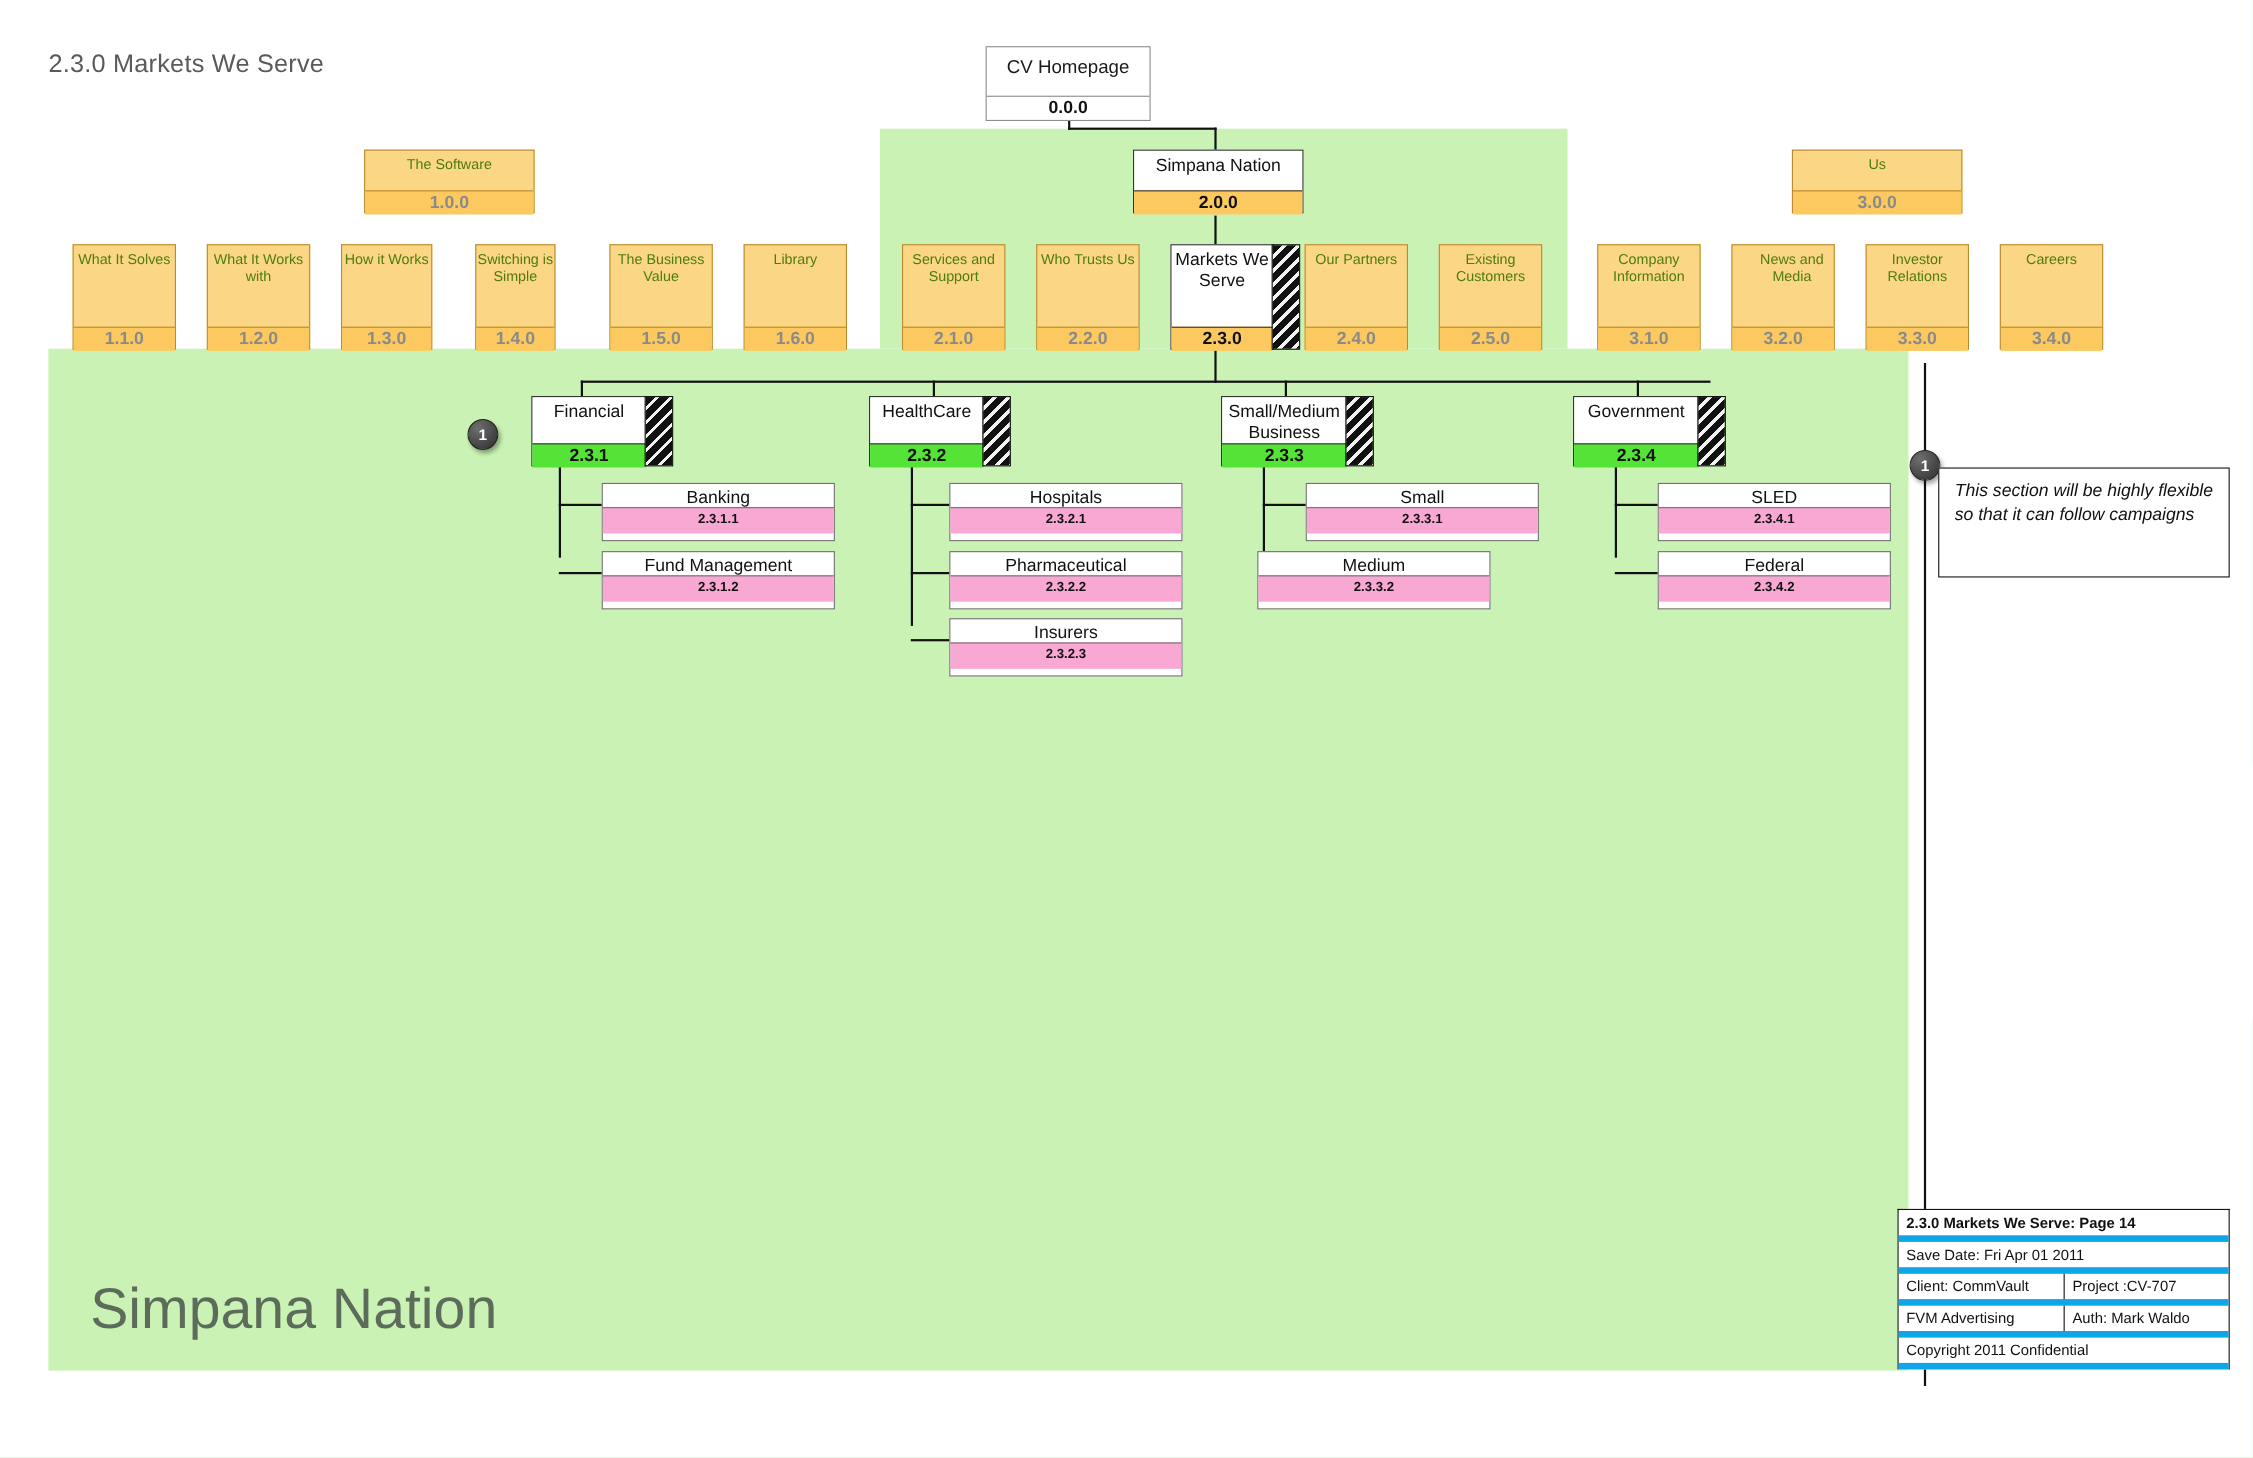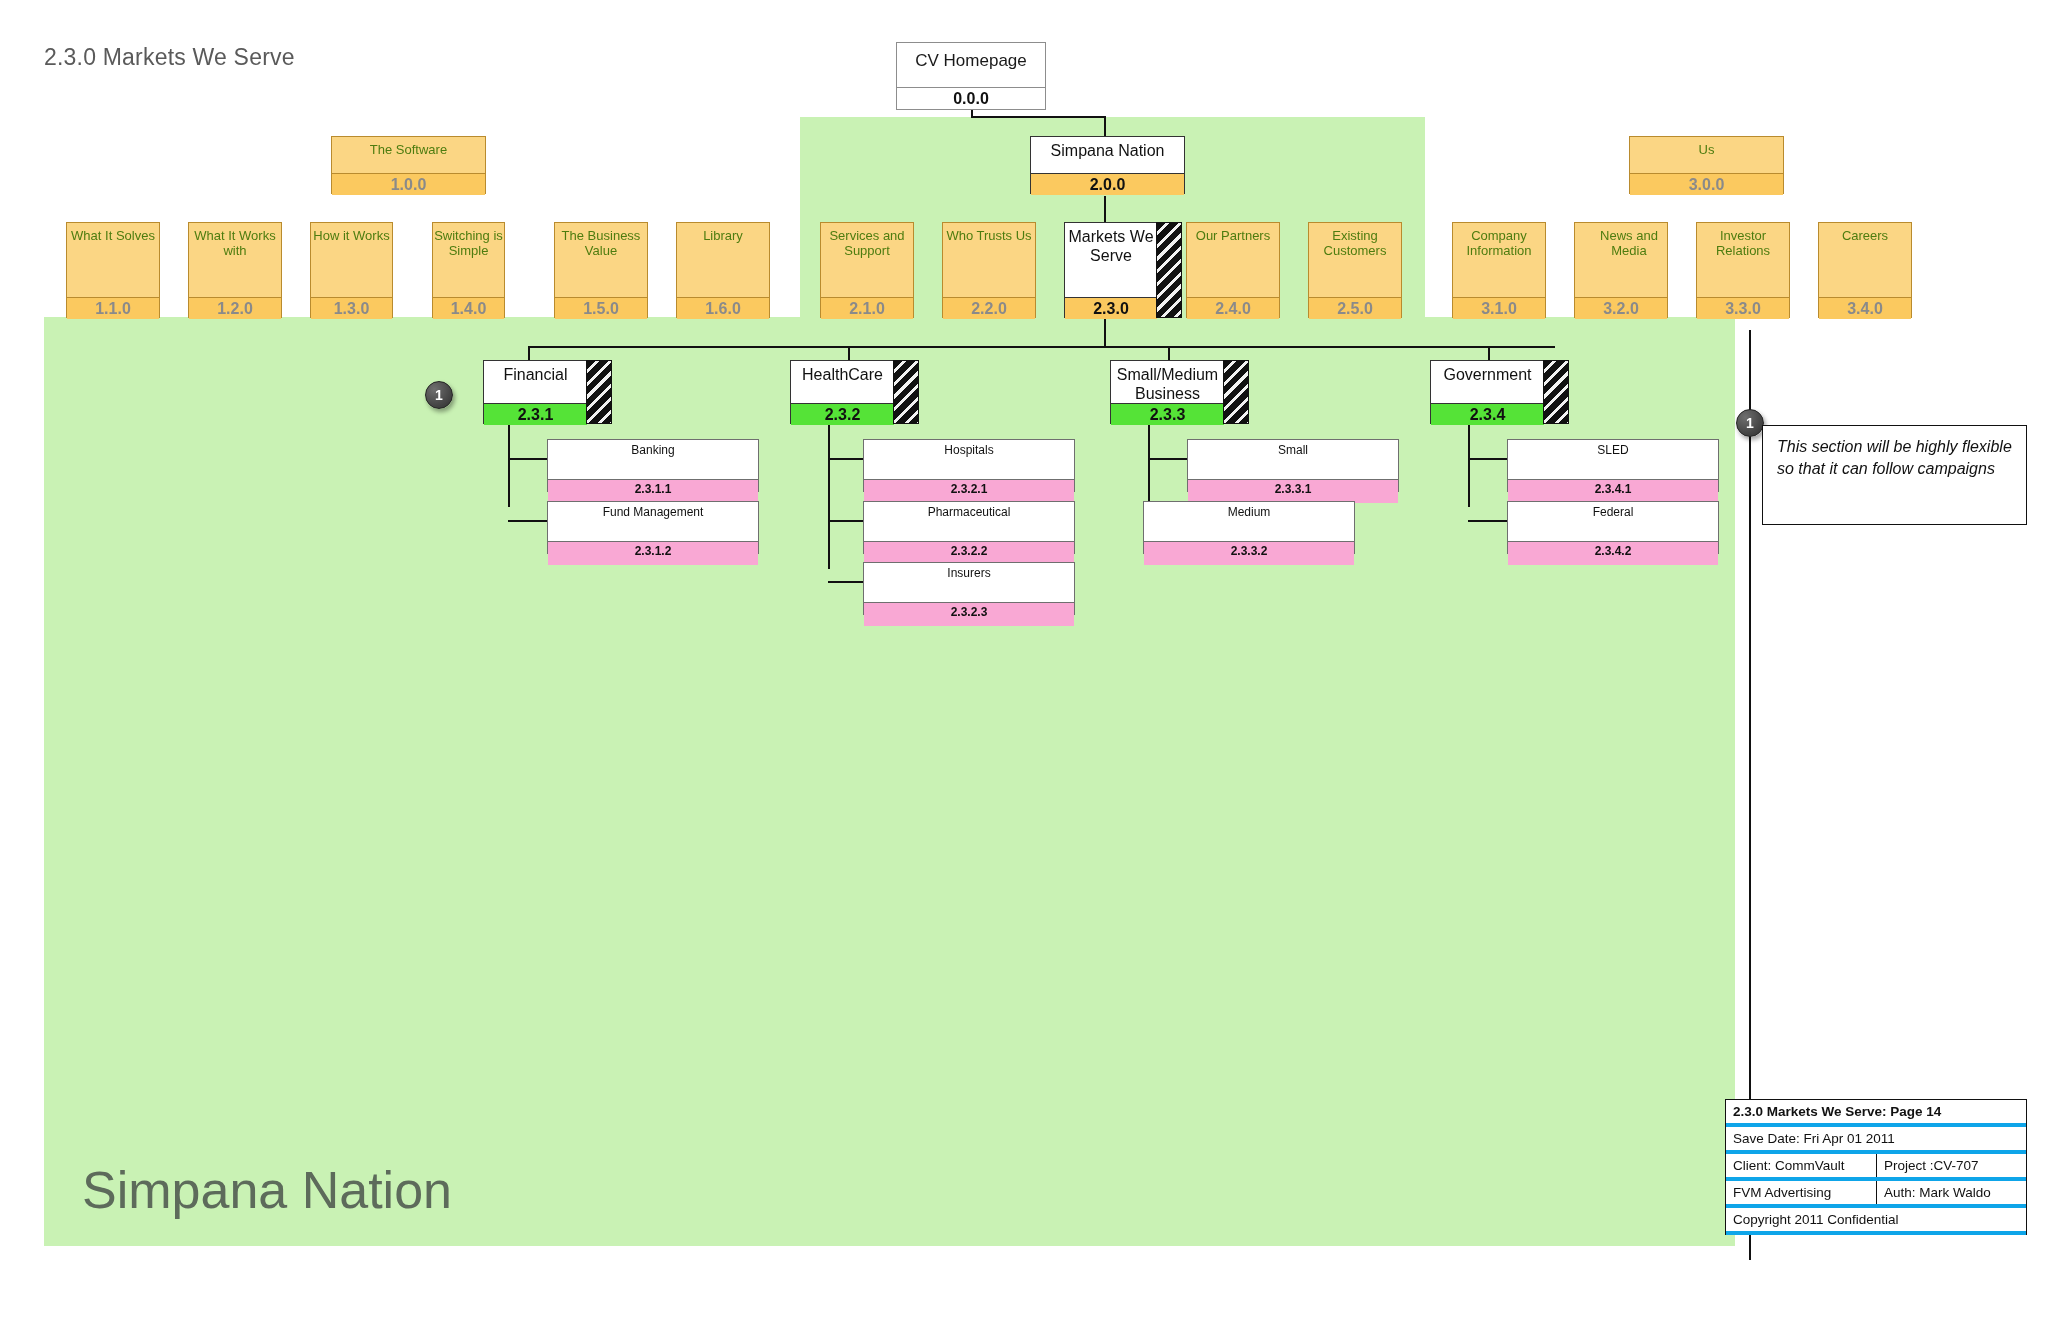--- a/index.html
+++ b/index.html
@@ -50,21 +50,21 @@
   .n-active .body{font-size:16px;color:#111;}
   .n-active .foot{border-top:1px solid #333;background:#fbc95f;
       height:22px;font-size:16px;color:#111;padding-top:2px;}
   
   .n-section{border:1px solid #333;background:#fff;}
   .n-section .body{font-size:16px;color:#111;}
   .n-section .foot{border-top:1px solid #333;background:#55e337;
       height:22px;font-size:16px;color:#111;padding-top:2px;}
   
   .n-leaf{border:1px solid #6f6f6f;background:#fff;}
-  .n-leaf .body{height:39px;font-size:12px;color:#111;padding-top:4px;}
+  .n-leaf .body{height:21px;font-size:16px;color:#111;padding-top:4px;}
   .n-leaf .foot{border-top:1px solid #6f6f6f;background:#f9a8d4;
       height:24px;font-size:12px;color:#111;padding-top:3px;}
   
   .hatch{
     position:absolute;top:-1px;right:-25px;width:24px;bottom:-1px;
     border:1px solid #111;
     background:
       repeating-linear-gradient(135deg,
         #111 0px, #111 6px,
         #f2f2f2 6px, #f2f2f2 9px);
@@ -89,21 +89,21 @@
     padding:10px 12px 0 14px;
     font-size:16px;font-style:italic;color:#111;line-height:1.35;
   }
   
   #footer-block{
     position:absolute;left:1725px;top:1099px;width:302px;
     border:1px solid #111;border-bottom:none;box-sizing:border-box;
     background:#fff;font-size:13.5px;color:#111;
   }
   #footer-block .row{
-    display:flex;border-bottom:4px solid #0ea5e9;box-sizing:border-box;
+    display:flex;border-bottom:6px solid #0ea5e9;box-sizing:border-box;
   }
   #footer-block .cell{padding:4px 7px;box-sizing:border-box;flex:1;white-space:nowrap;}
   #footer-block .cell.half{flex:0 0 50%;}
   #footer-block .cell.divide{border-left:1px solid #111;}
   #footer-block .row.head .cell{font-weight:bold;}
 </style>
 </head>
 <body>
 
 <div class="green-band" id="green-upper"></div>

